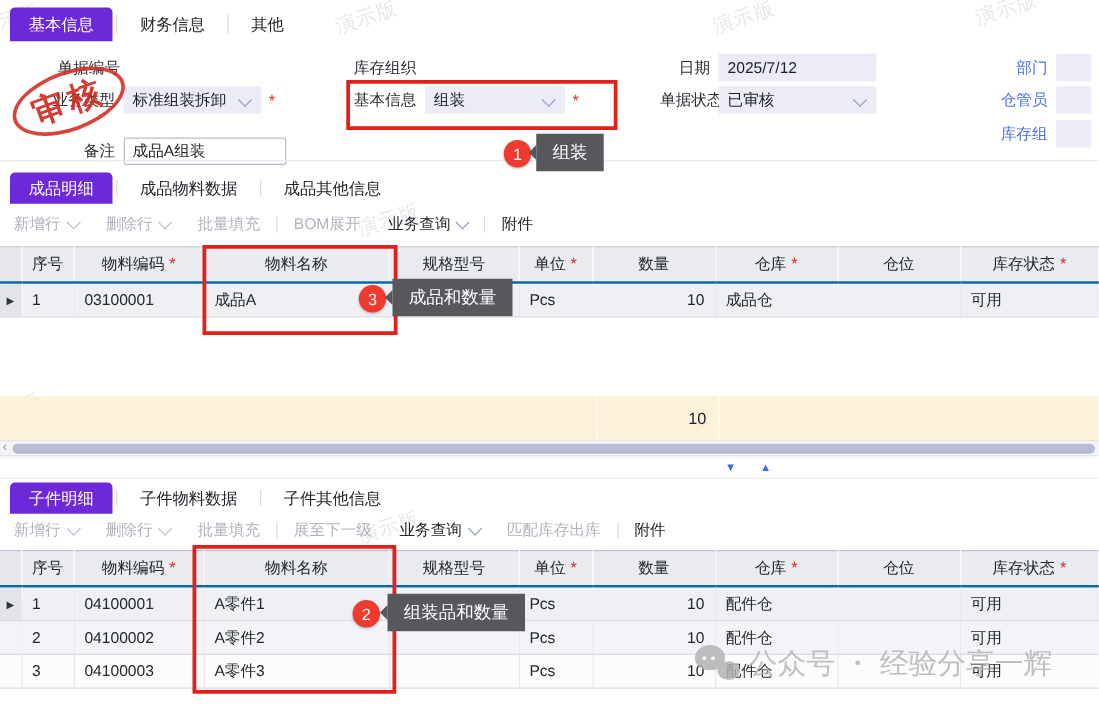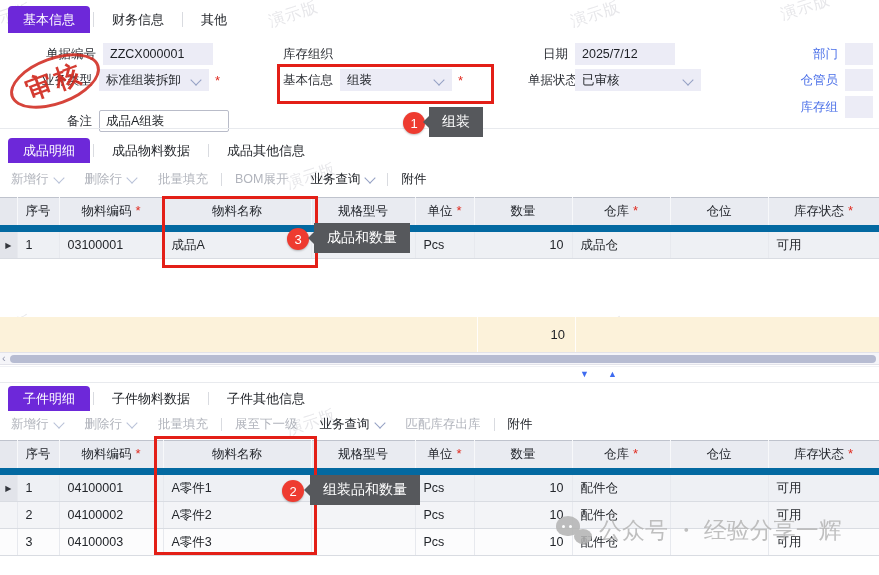--- a/index.html
+++ b/index.html
@@ -38,21 +38,21 @@
   
   .toolbar{position:absolute;display:flex;align-items:center;height:24px;font-size:12.5px;}
   .tbtn{display:flex;align-items:center;margin:0 11px;color:#23262b;white-space:nowrap;cursor:pointer;}
   .tbtn .chev{margin-left:6px;margin-top:-3px;}
   .tbtn.dis{color:#b1b4bc;}
   .tbtn.dis .chev{border-color:#b9c2d8;}
   .tbsep{width:1px;height:13px;background:#d9dbe0;margin:0 2px;}
   
   table.grid{position:absolute;left:0;border-collapse:collapse;table-layout:fixed;width:879px;font-size:12.5px;}
   table.grid th{background:#e9ebf1;font-weight:normal;color:#23262c;height:27px;
-        border-top:1px solid #bfc3cd;border-bottom:7px solid #0369a1;border-right:1px solid #f7f8fa;
+        border-top:1px solid #bfc3cd;border-bottom:2px solid #0369a1;border-right:1px solid #f7f8fa;
         padding:0;text-align:center;white-space:nowrap;overflow:hidden;}
   table.grid td{height:26px;border-bottom:1px solid #d9dce2;border-right:1px solid #e7e9ee;
         padding:0 8px;white-space:nowrap;overflow:hidden;color:#23262b;}
   table.grid td.marker,table.grid th.marker{background:#e6e8ee;padding:0;text-align:center;color:#33363c;font-size:8px;}
   table.grid tr.r0 td{background:#eef0f4;}
   table.grid tr.r1 td{background:#f3f4f7;}
   table.grid tr.r2 td{background:#fcfcfd;}
   table.grid tr.r0 td.marker{background:#e2e4ea;}
   table.grid td.num{text-align:right;}
   th .req{margin-left:4px;}
@@ -103,28 +103,27 @@
 <div class="tabbar h27" style="left:8px;top:6px">
   <div class="tab active">基本信息</div>
   <div class="tabsep"></div>
   <div class="tab">财务信息</div>
   <div class="tabsep"></div>
   <div class="tab">其他</div>
 </div>
 
 <div class="fgroup" style="left:24px;top:43px">
   <span class="flabel" style="width:72px">单据编号</span>
-  <span class="ffield" style="width:110px">ZZCX000001</span>
 </div>
 <div class="fgroup" style="left:273px;top:43px">
   <span class="flabel" style="width:60px">库存组织</span>
 </div>
 <div class="fgroup" style="left:528px;top:43px">
   <span class="flabel" style="width:40px">日期</span>
-  <span class="ffield" style="width:100px">2025/7/12</span>
+  <span class="ffield" style="width:126px">2025/7/12</span>
 </div>
 <div class="fgroup" style="left:788px;top:43px">
   <span class="flabel blue" style="width:50px">部门</span>
   <span class="ffield" style="width:28px"></span>
 </div>
 
 <div class="fgroup" style="left:20px;top:69px">
   <span class="flabel" style="width:72px">业务类型</span>
   <span class="ffield sel" style="width:110px"><span>标准组装拆卸</span><span class="chev"></span></span>
   <span class="req">*</span>

